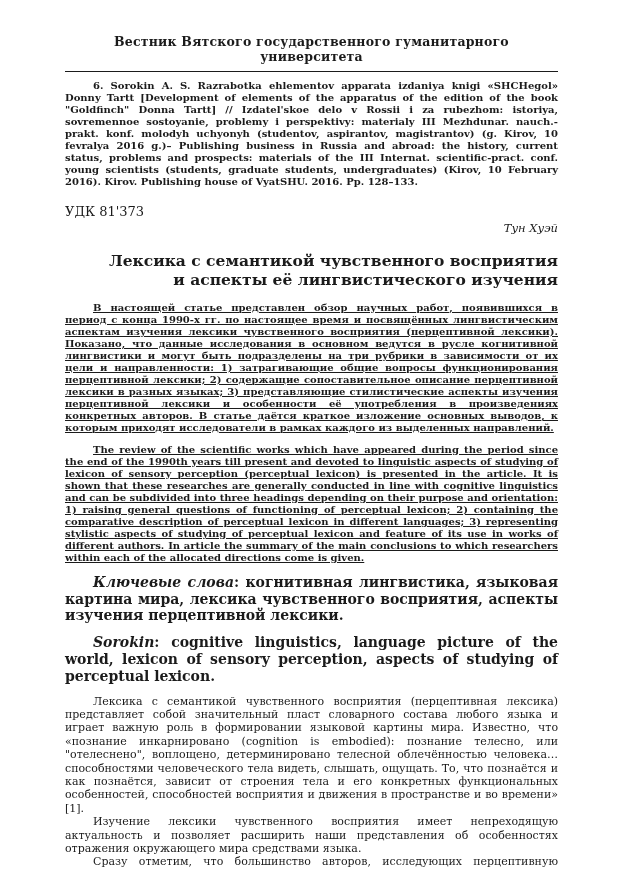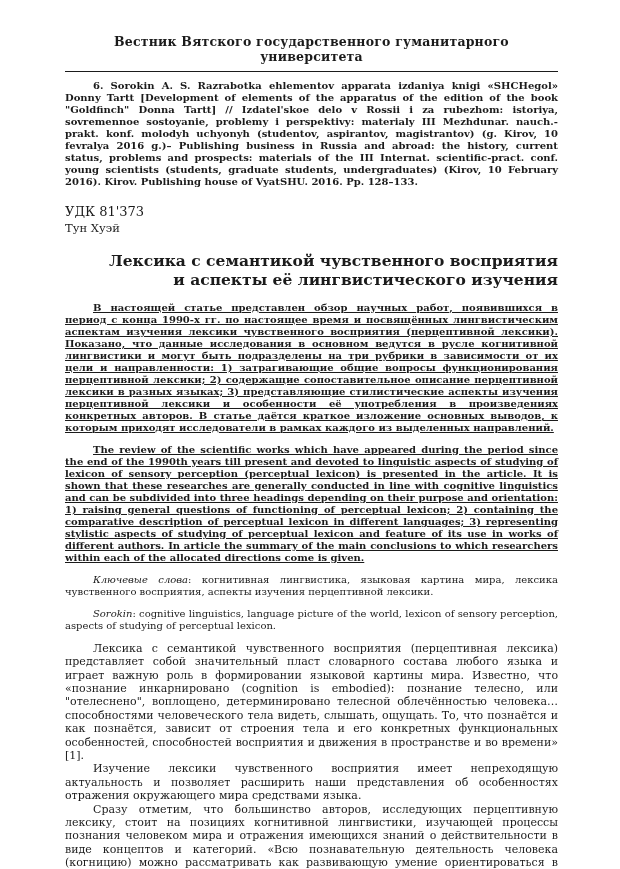--- a/index.html
+++ b/index.html
@@ -38,46 +38,48 @@
     text-indent: 28px;
     margin: 0 0 16px 0;
     font-weight: bold;
   }
   .udc {
     font-size: 13px;
     margin: 0 0 2px 0;
   }
   .author {
     font-size: 11.5px;
-    text-align: left;
+    font-style: italic;
+    text-align: right;
     margin: 0 0 16px 0;
   }
   .title {
     font-size: 15.5px;
     font-weight: bold;
     text-align: right;
     line-height: 1.25;
     margin: 0 0 12px 0;
   }
   .title .title-line { display: block; }
   .abstract {
     font-size: 10px;
     font-weight: bold;
     line-height: 1.2;
     text-align: justify;
     text-indent: 28px;
     margin: 0 0 10px 0;
     text-decoration: underline;
   }
   .keywords {
-    font-size: 10px;
+    font-size: 14px;
     line-height: 1.2;
     text-align: justify;
     text-indent: 28px;
     margin: 0 0 10px 0;
+    font-weight: bold;
   }
   .kw-label { font-style: italic; }
   .body-text {
     font-size: 11px;
     line-height: 1.22;
     text-align: justify;
   }
   .body-text p {
     margin: 0;
     text-indent: 28px;

